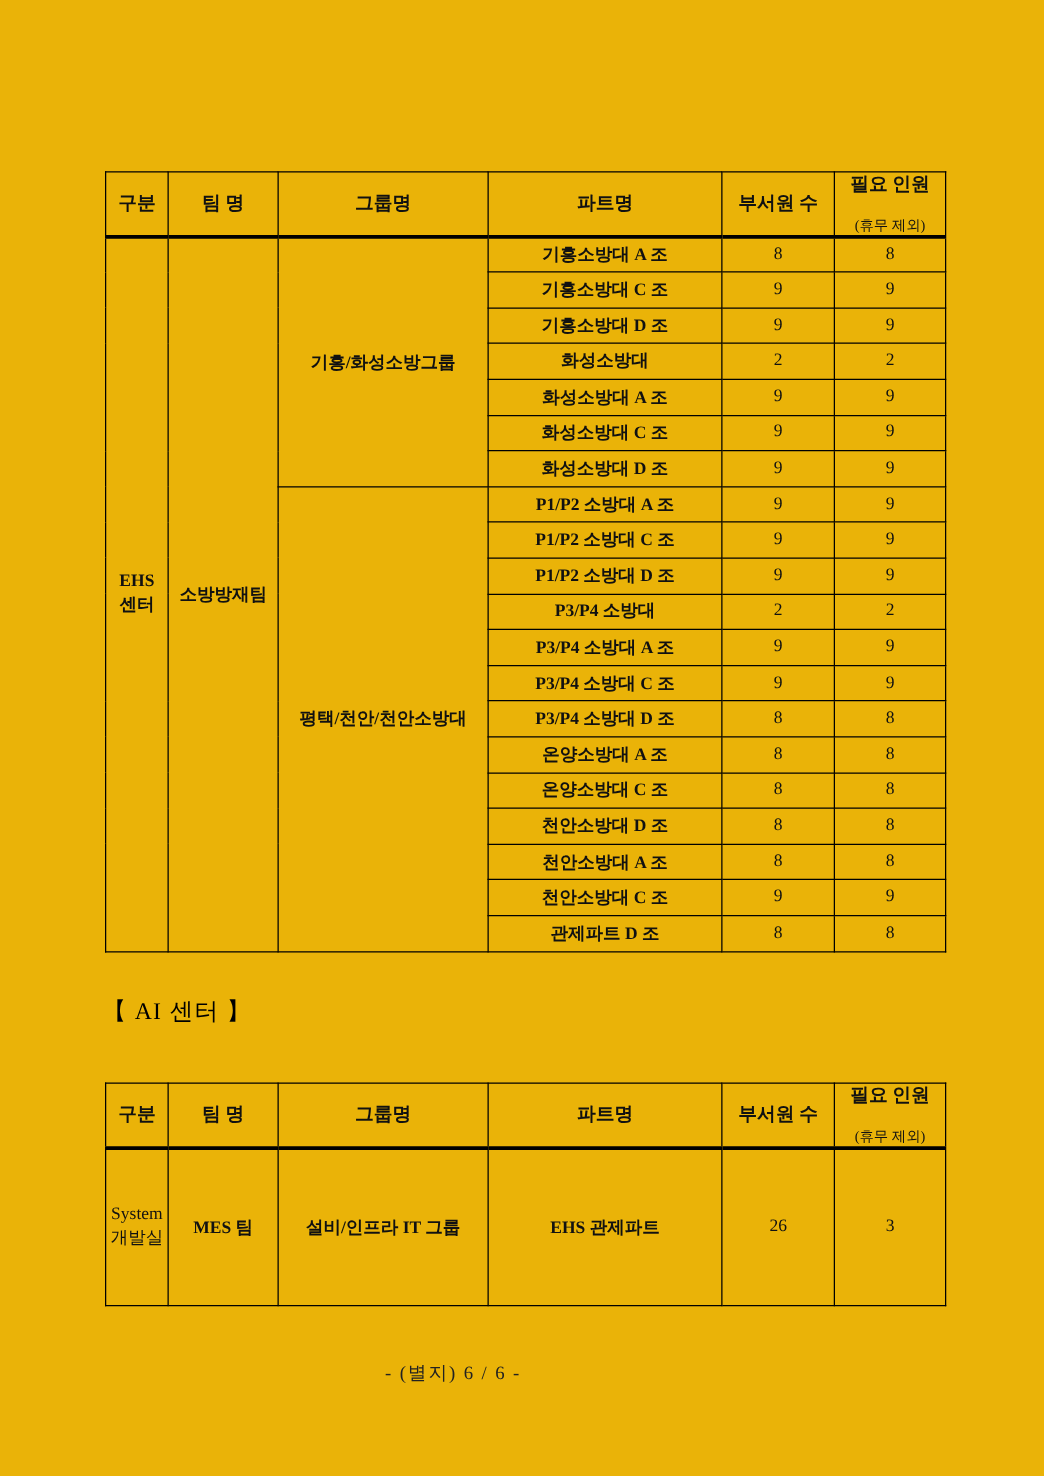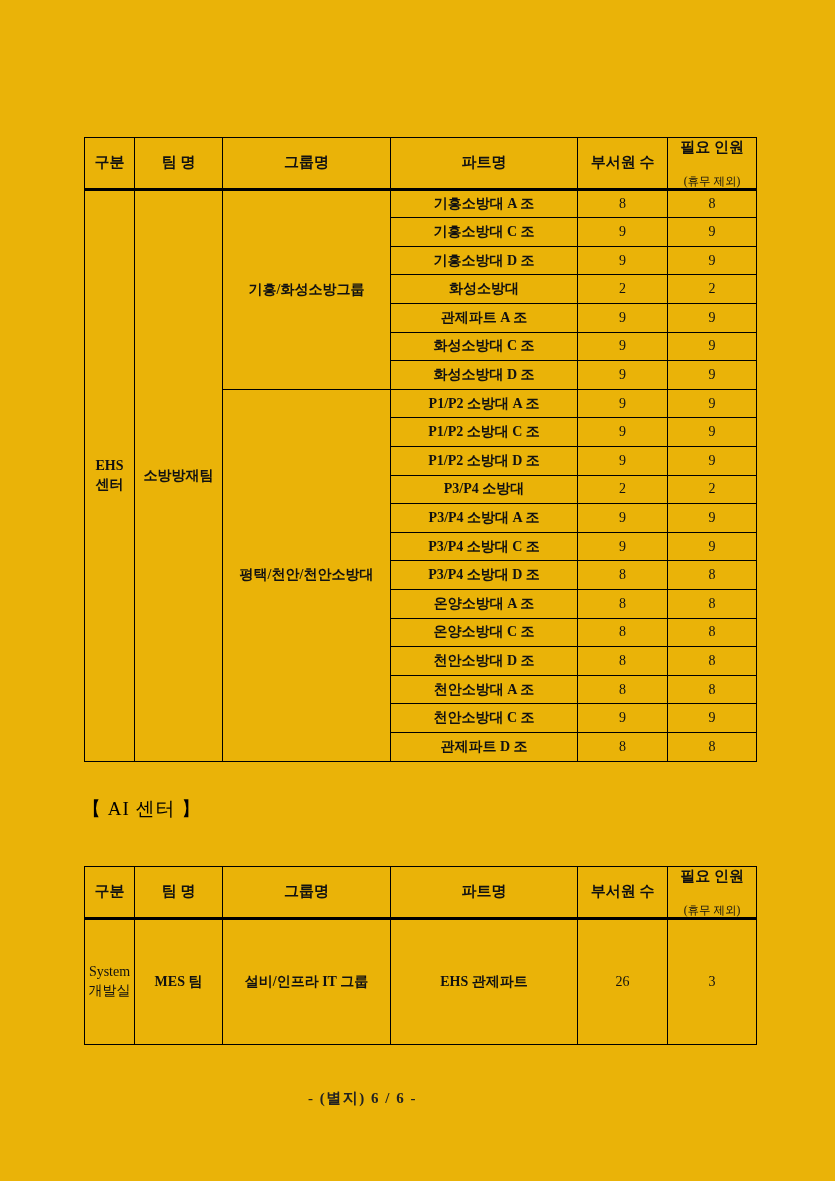--- a/index.html
+++ b/index.html
@@ -64,21 +64,20 @@
   }
   .page-footer {
     position: absolute;
     top: 1089px;
     left: 0;
     width: 725px;
     text-align: center;
     font-size: 15px;
     letter-spacing: 1.5px;
     color: #222222;
-    font-weight: bold;
   }
 </style>
 </head>
 <body>
 
 <div class="page">
 
   <table class="roster" id="ehs-table">
     <colgroup>
       <col style="width:50px">
@@ -120,21 +119,21 @@
           <td class="cell-part">기흥소방대 D 조</td>
           <td class="cell-num">9</td>
           <td class="cell-num">9</td>
         </tr>
         <tr>
           <td class="cell-part">화성소방대</td>
           <td class="cell-num">2</td>
           <td class="cell-num">2</td>
         </tr>
         <tr>
-          <td class="cell-part">관제파트 A 조</td>
+          <td class="cell-part">화성소방대 A 조</td>
           <td class="cell-num">9</td>
           <td class="cell-num">9</td>
         </tr>
         <tr>
           <td class="cell-part">화성소방대 C 조</td>
           <td class="cell-num">9</td>
           <td class="cell-num">9</td>
         </tr>
         <tr>
           <td class="cell-part">화성소방대 D 조</td>

